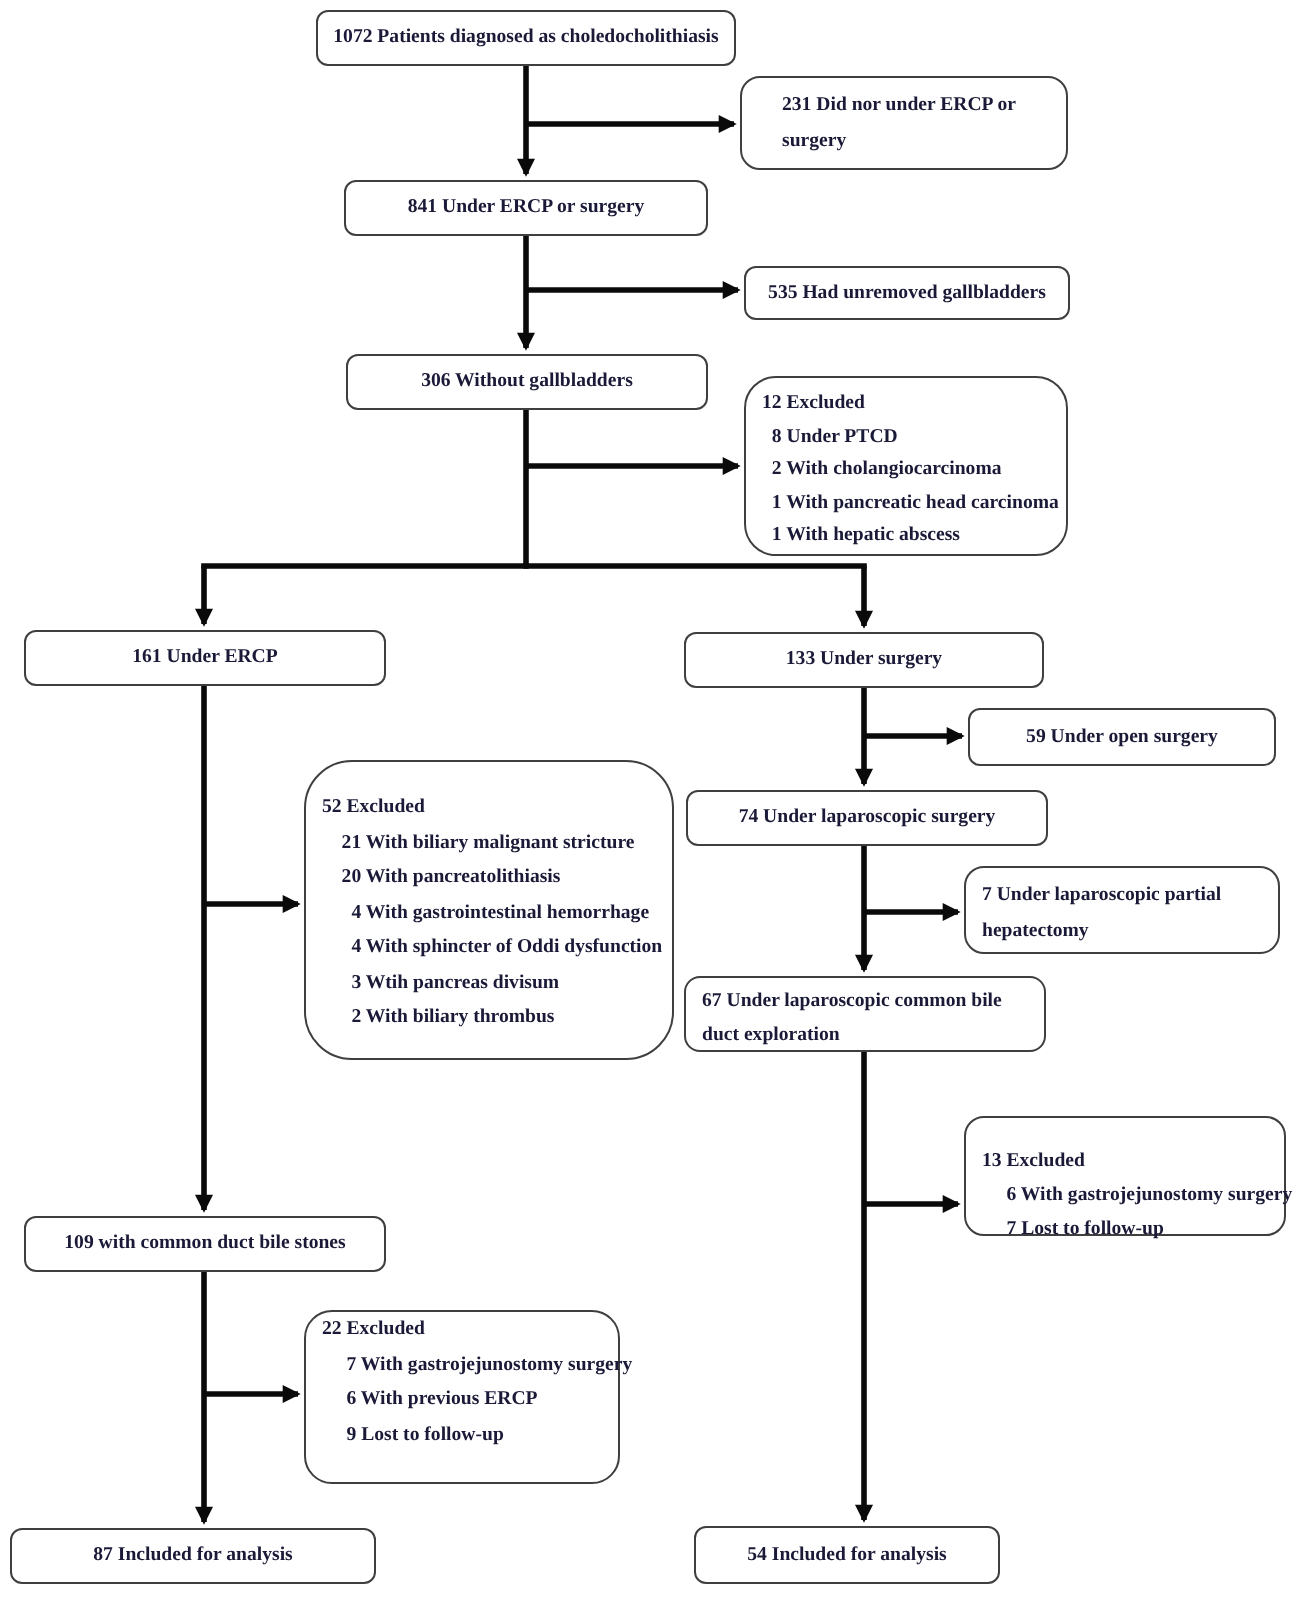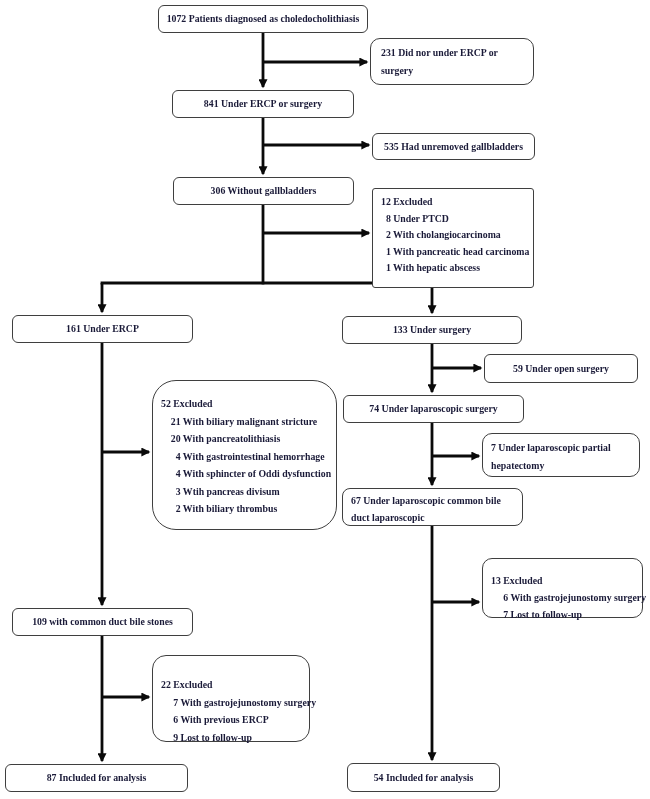--- a/index.html
+++ b/index.html
@@ -57,38 +57,38 @@
       <path d="M432,456 H479" marker-end="url(#arrow)"></path>
       <path d="M432,526 V760" marker-end="url(#arrow)"></path>
       <path d="M432,602 H479" marker-end="url(#arrow)"></path>
     </g>
   </svg>
 
   <div class="box center" style="left:158px;top:5px;width:210px;height:28px;border-radius:6px">
     <div class="line">1072 Patients diagnosed as choledocholithiasis</div>
   </div>
 
-  <div class="box" style="left:370px;top:38px;width:164px;height:47px;border-radius:10px;padding:5px 4px 0 10px;line-height:18px">
+  <div class="box" style="left:370px;top:38px;width:164px;height:47px;border-radius:10px;padding:5px 4px 0 20px;line-height:18px">
     <div class="line">231 Did nor under ERCP or</div>
     <div class="line">surgery</div>
   </div>
 
   <div class="box center" style="left:172px;top:90px;width:182px;height:28px;border-radius:6px">
     <div class="line">841 Under ERCP or surgery</div>
   </div>
 
   <div class="box center" style="left:372px;top:133px;width:163px;height:27px;border-radius:6px">
     <div class="line">535 Had unremoved gallbladders</div>
   </div>
 
   <div class="box center" style="left:173px;top:177px;width:181px;height:28px;border-radius:6px">
     <div class="line">306 Without gallbladders</div>
   </div>
 
-  <div class="box" style="left:372px;top:188px;width:162px;height:100px;border-radius:3px;padding:5px 3px 0 8px;line-height:16.5px">
+  <div class="box" style="left:372px;top:188px;width:162px;height:90px;border-radius:16px;padding:5px 3px 0 8px;line-height:16.5px">
     <div class="line">12 Excluded</div>
     <div class="line">  8 Under PTCD</div>
     <div class="line">  2 With cholangiocarcinoma</div>
     <div class="line">  1 With pancreatic head carcinoma</div>
     <div class="line">  1 With hepatic abscess</div>
   </div>
 
   <div class="box center" style="left:12px;top:315px;width:181px;height:28px;border-radius:6px">
     <div class="line">161 Under ERCP</div>
   </div>
@@ -115,34 +115,34 @@
     <div class="line">    21 With biliary malignant stricture</div>
     <div class="line">    20 With pancreatolithiasis</div>
     <div class="line">      4 With gastrointestinal hemorrhage</div>
     <div class="line">      4 With sphincter of Oddi dysfunction</div>
     <div class="line">      3 Wtih pancreas divisum</div>
     <div class="line">      2 With biliary thrombus</div>
   </div>
 
   <div class="box" style="left:342px;top:488px;width:181px;height:38px;border-radius:8px;padding:4px 3px 0 8px;line-height:16.5px">
     <div class="line">67 Under laparoscopic common bile</div>
-    <div class="line">duct laparoscopic</div>
+    <div class="line">duct exploration</div>
   </div>
 
   <div class="box" style="left:482px;top:558px;width:161px;height:60px;border-radius:10px;padding:13px 2px 0 8px;line-height:17px">
     <div class="line">13 Excluded</div>
     <div class="line">     6 With gastrojejunostomy surgery</div>
     <div class="line">     7 Lost to follow-up</div>
   </div>
 
   <div class="box center" style="left:12px;top:608px;width:181px;height:28px;border-radius:6px">
     <div class="line">109 with common duct bile stones</div>
   </div>
 
-  <div class="box" style="left:152px;top:655px;width:158px;height:87px;border-radius:14px;padding:20px 2px 0 8px;line-height:17.5px">
+  <div class="box" style="left:152px;top:655px;width:158px;height:87px;border-radius:14px;padding:0 2px 0 8px;line-height:17.5px">
     <div class="line">22 Excluded</div>
     <div class="line">     7 With gastrojejunostomy surgery</div>
     <div class="line">     6 With previous ERCP</div>
     <div class="line">     9 Lost to follow-up</div>
   </div>
 
   <div class="box center" style="left:5px;top:764px;width:183px;height:28px;border-radius:6px">
     <div class="line">87 Included for analysis</div>
   </div>
 

